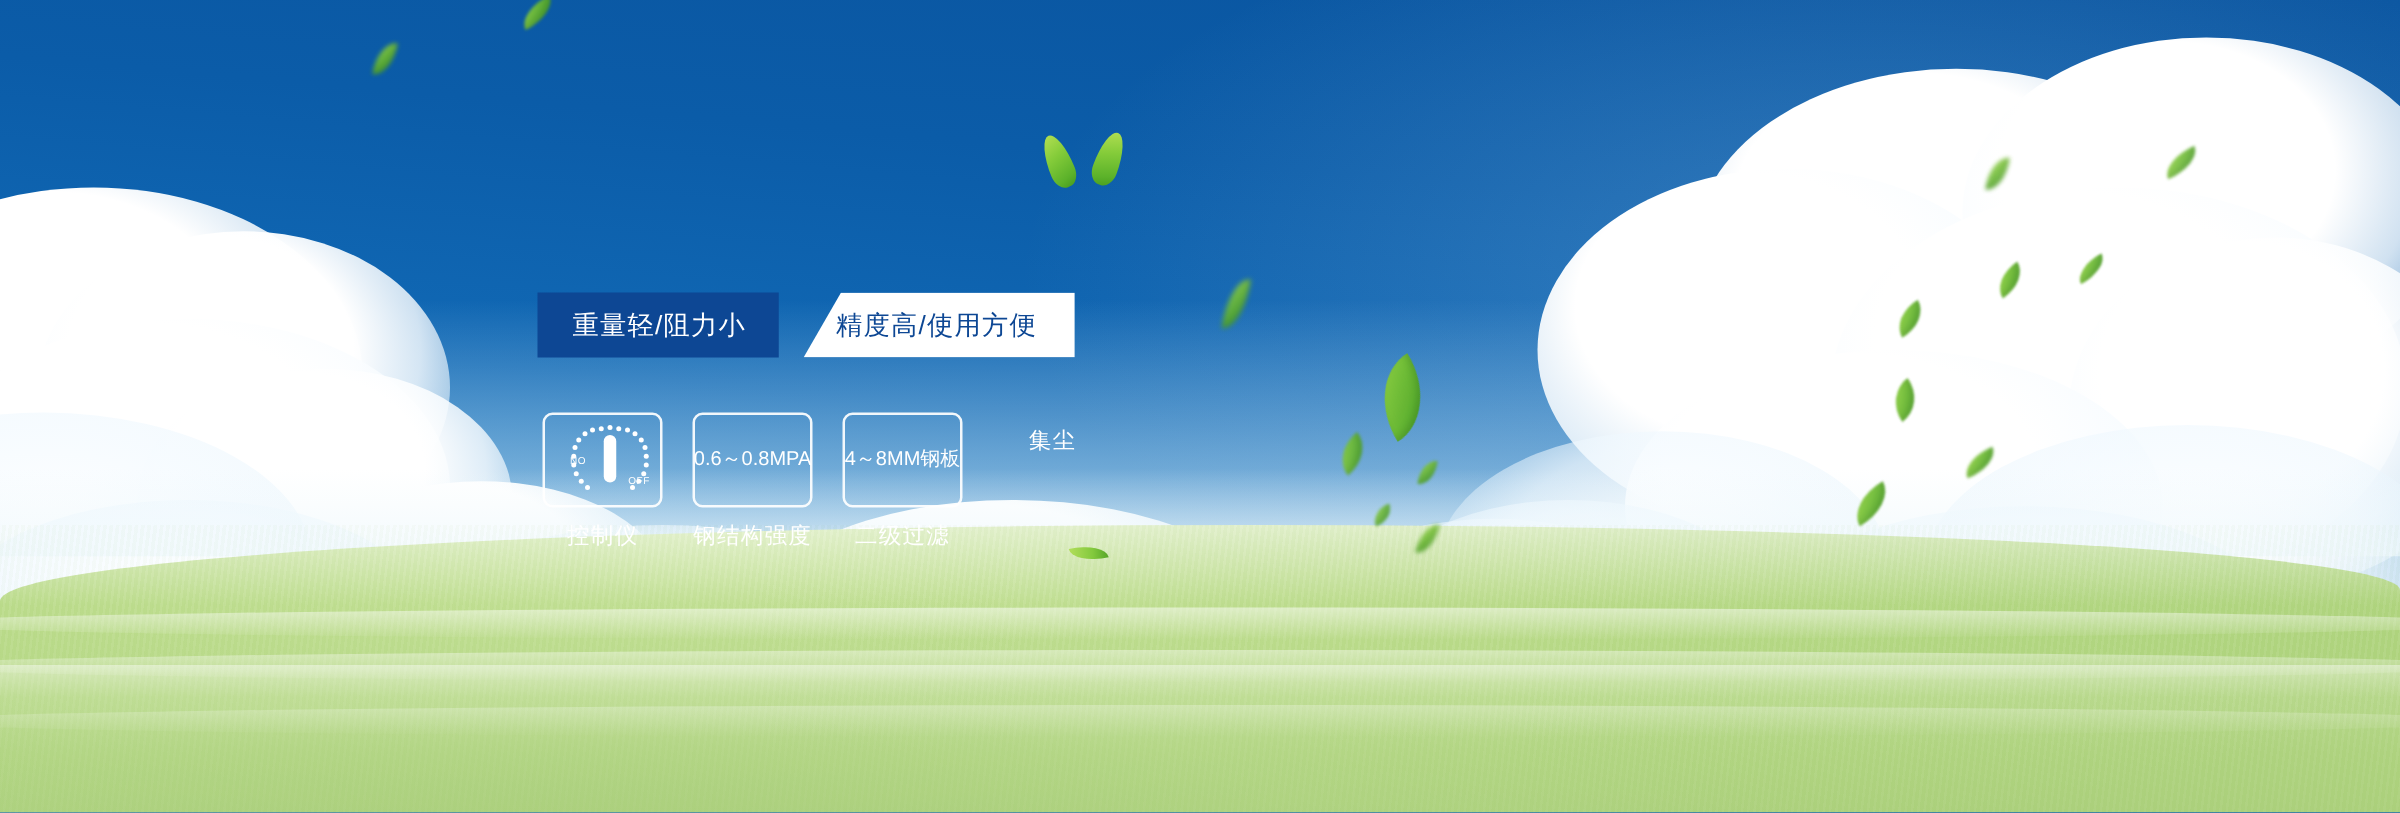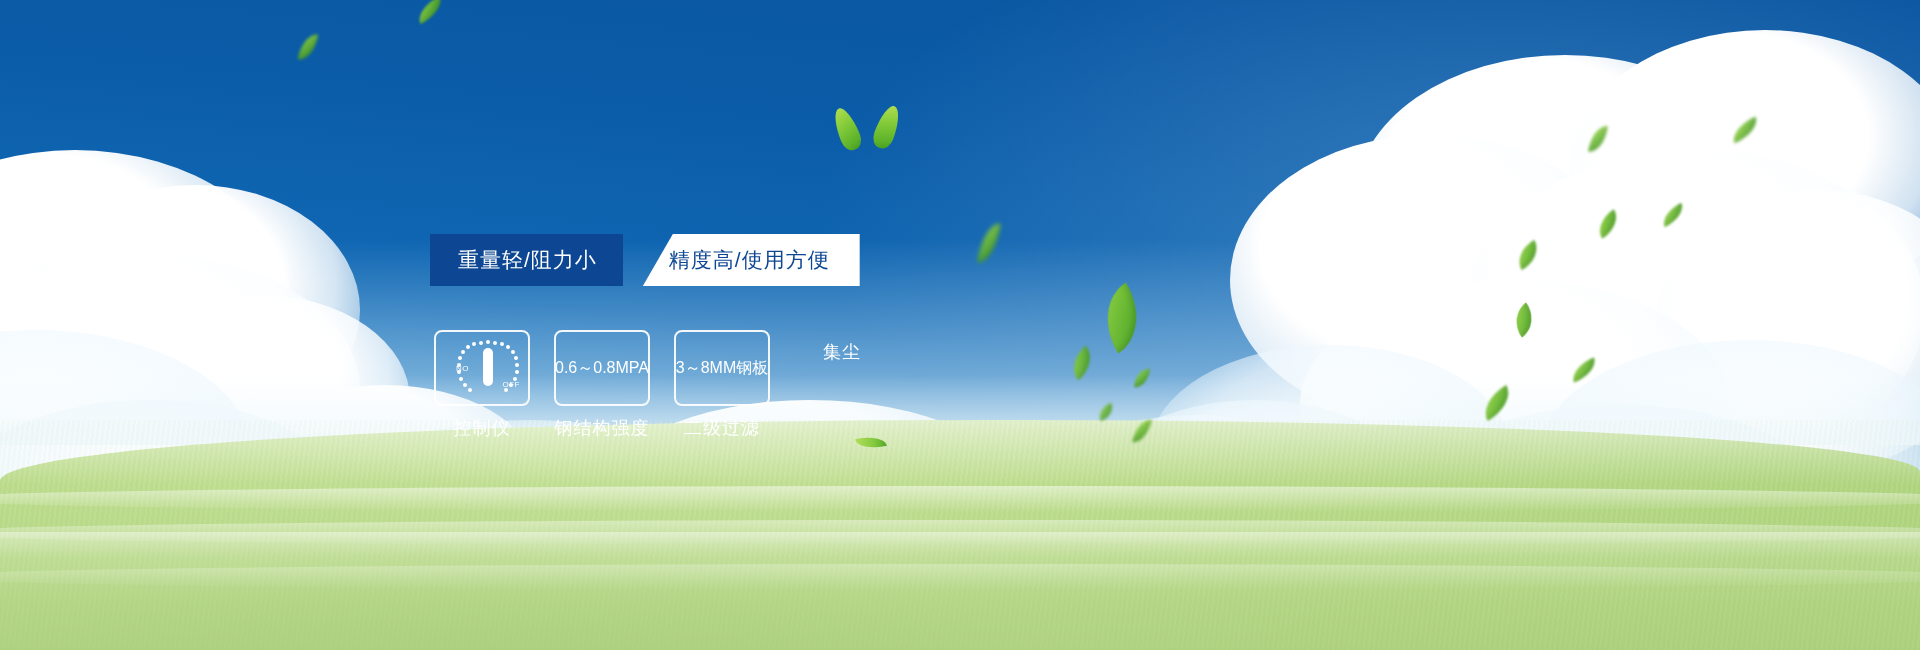--- a/index.html
+++ b/index.html
@@ -325,21 +325,21 @@
         <div class="fbox">
           <div class="fbox-txt">0.6～0.8</div>
           <div class="fbox-txt">MPA</div>
         </div>
         <div class="flabel">钢结构强度</div>
       </div>
 
 
       <div class="feature">
         <div class="fbox">
-          <div class="fbox-txt">3～8MM</div>
+          <div class="fbox-txt">4～8MM</div>
           <div class="fbox-txt">钢板</div>
         </div>
         <div class="flabel">二级过滤</div>
       </div>
 
       <div class="feature" style="position:relative;">
         <div class="dust-leaf"></div>
         <div class="flabel">集尘</div>
       </div>
 

